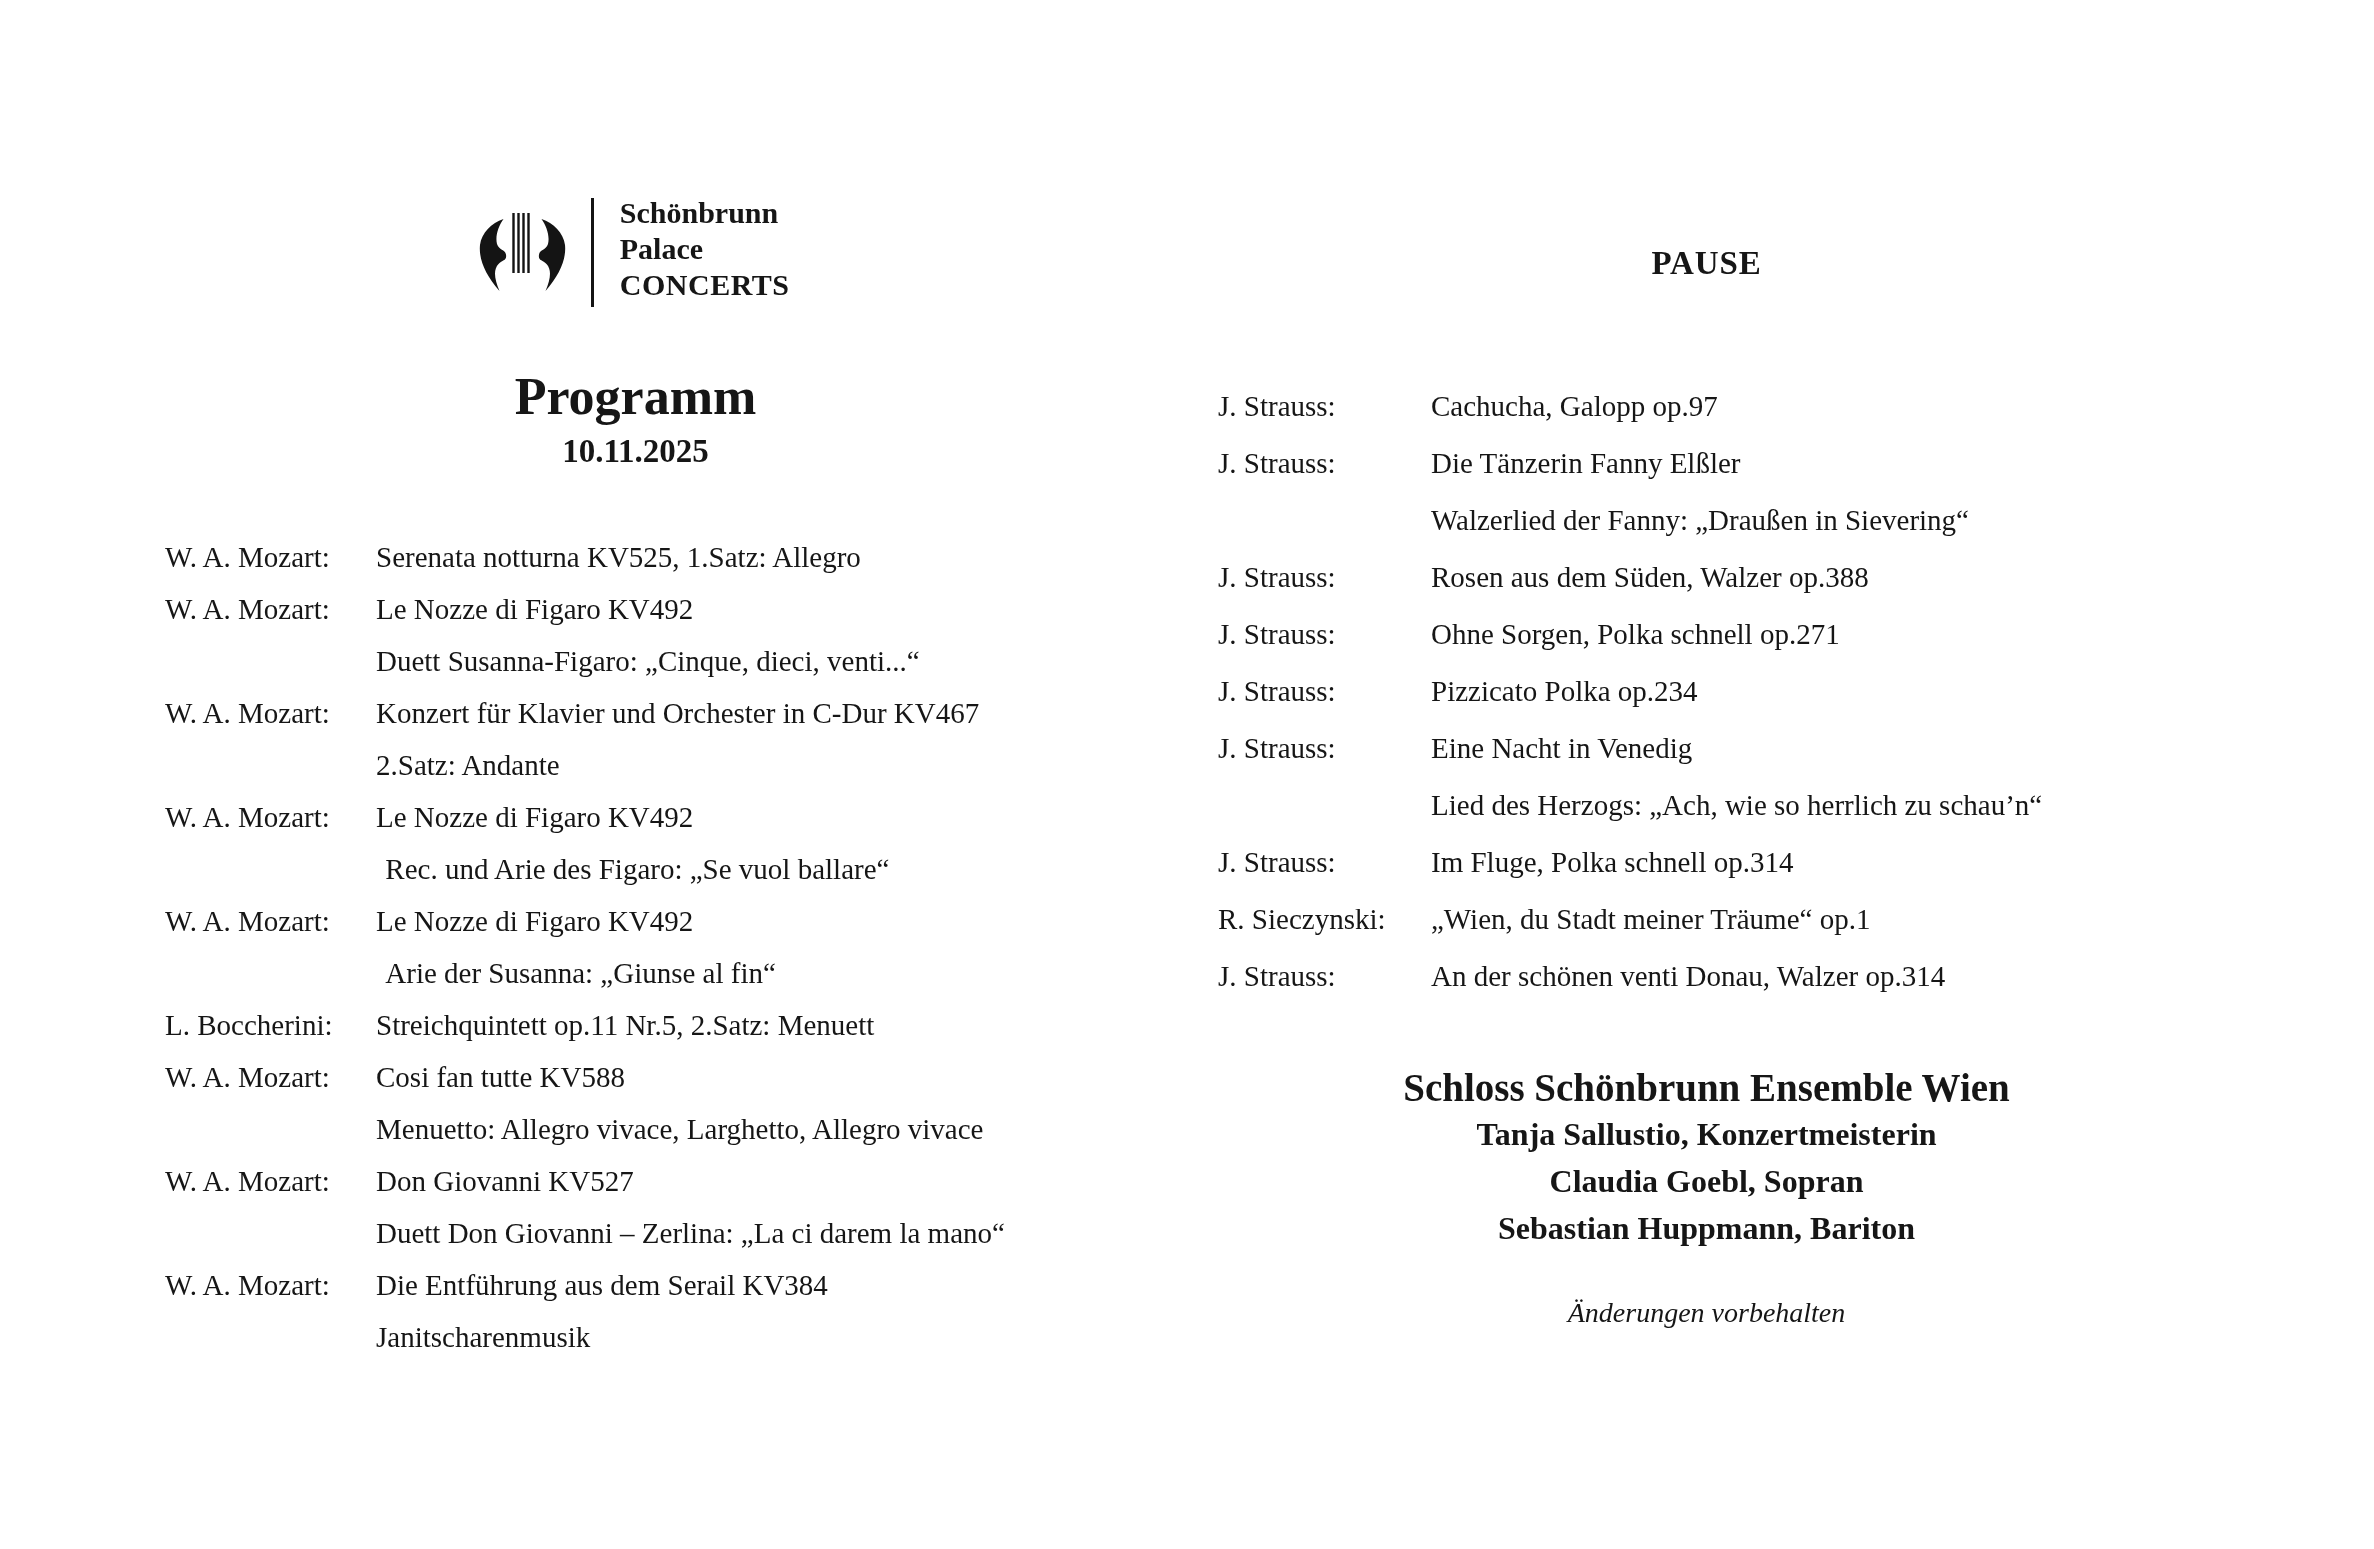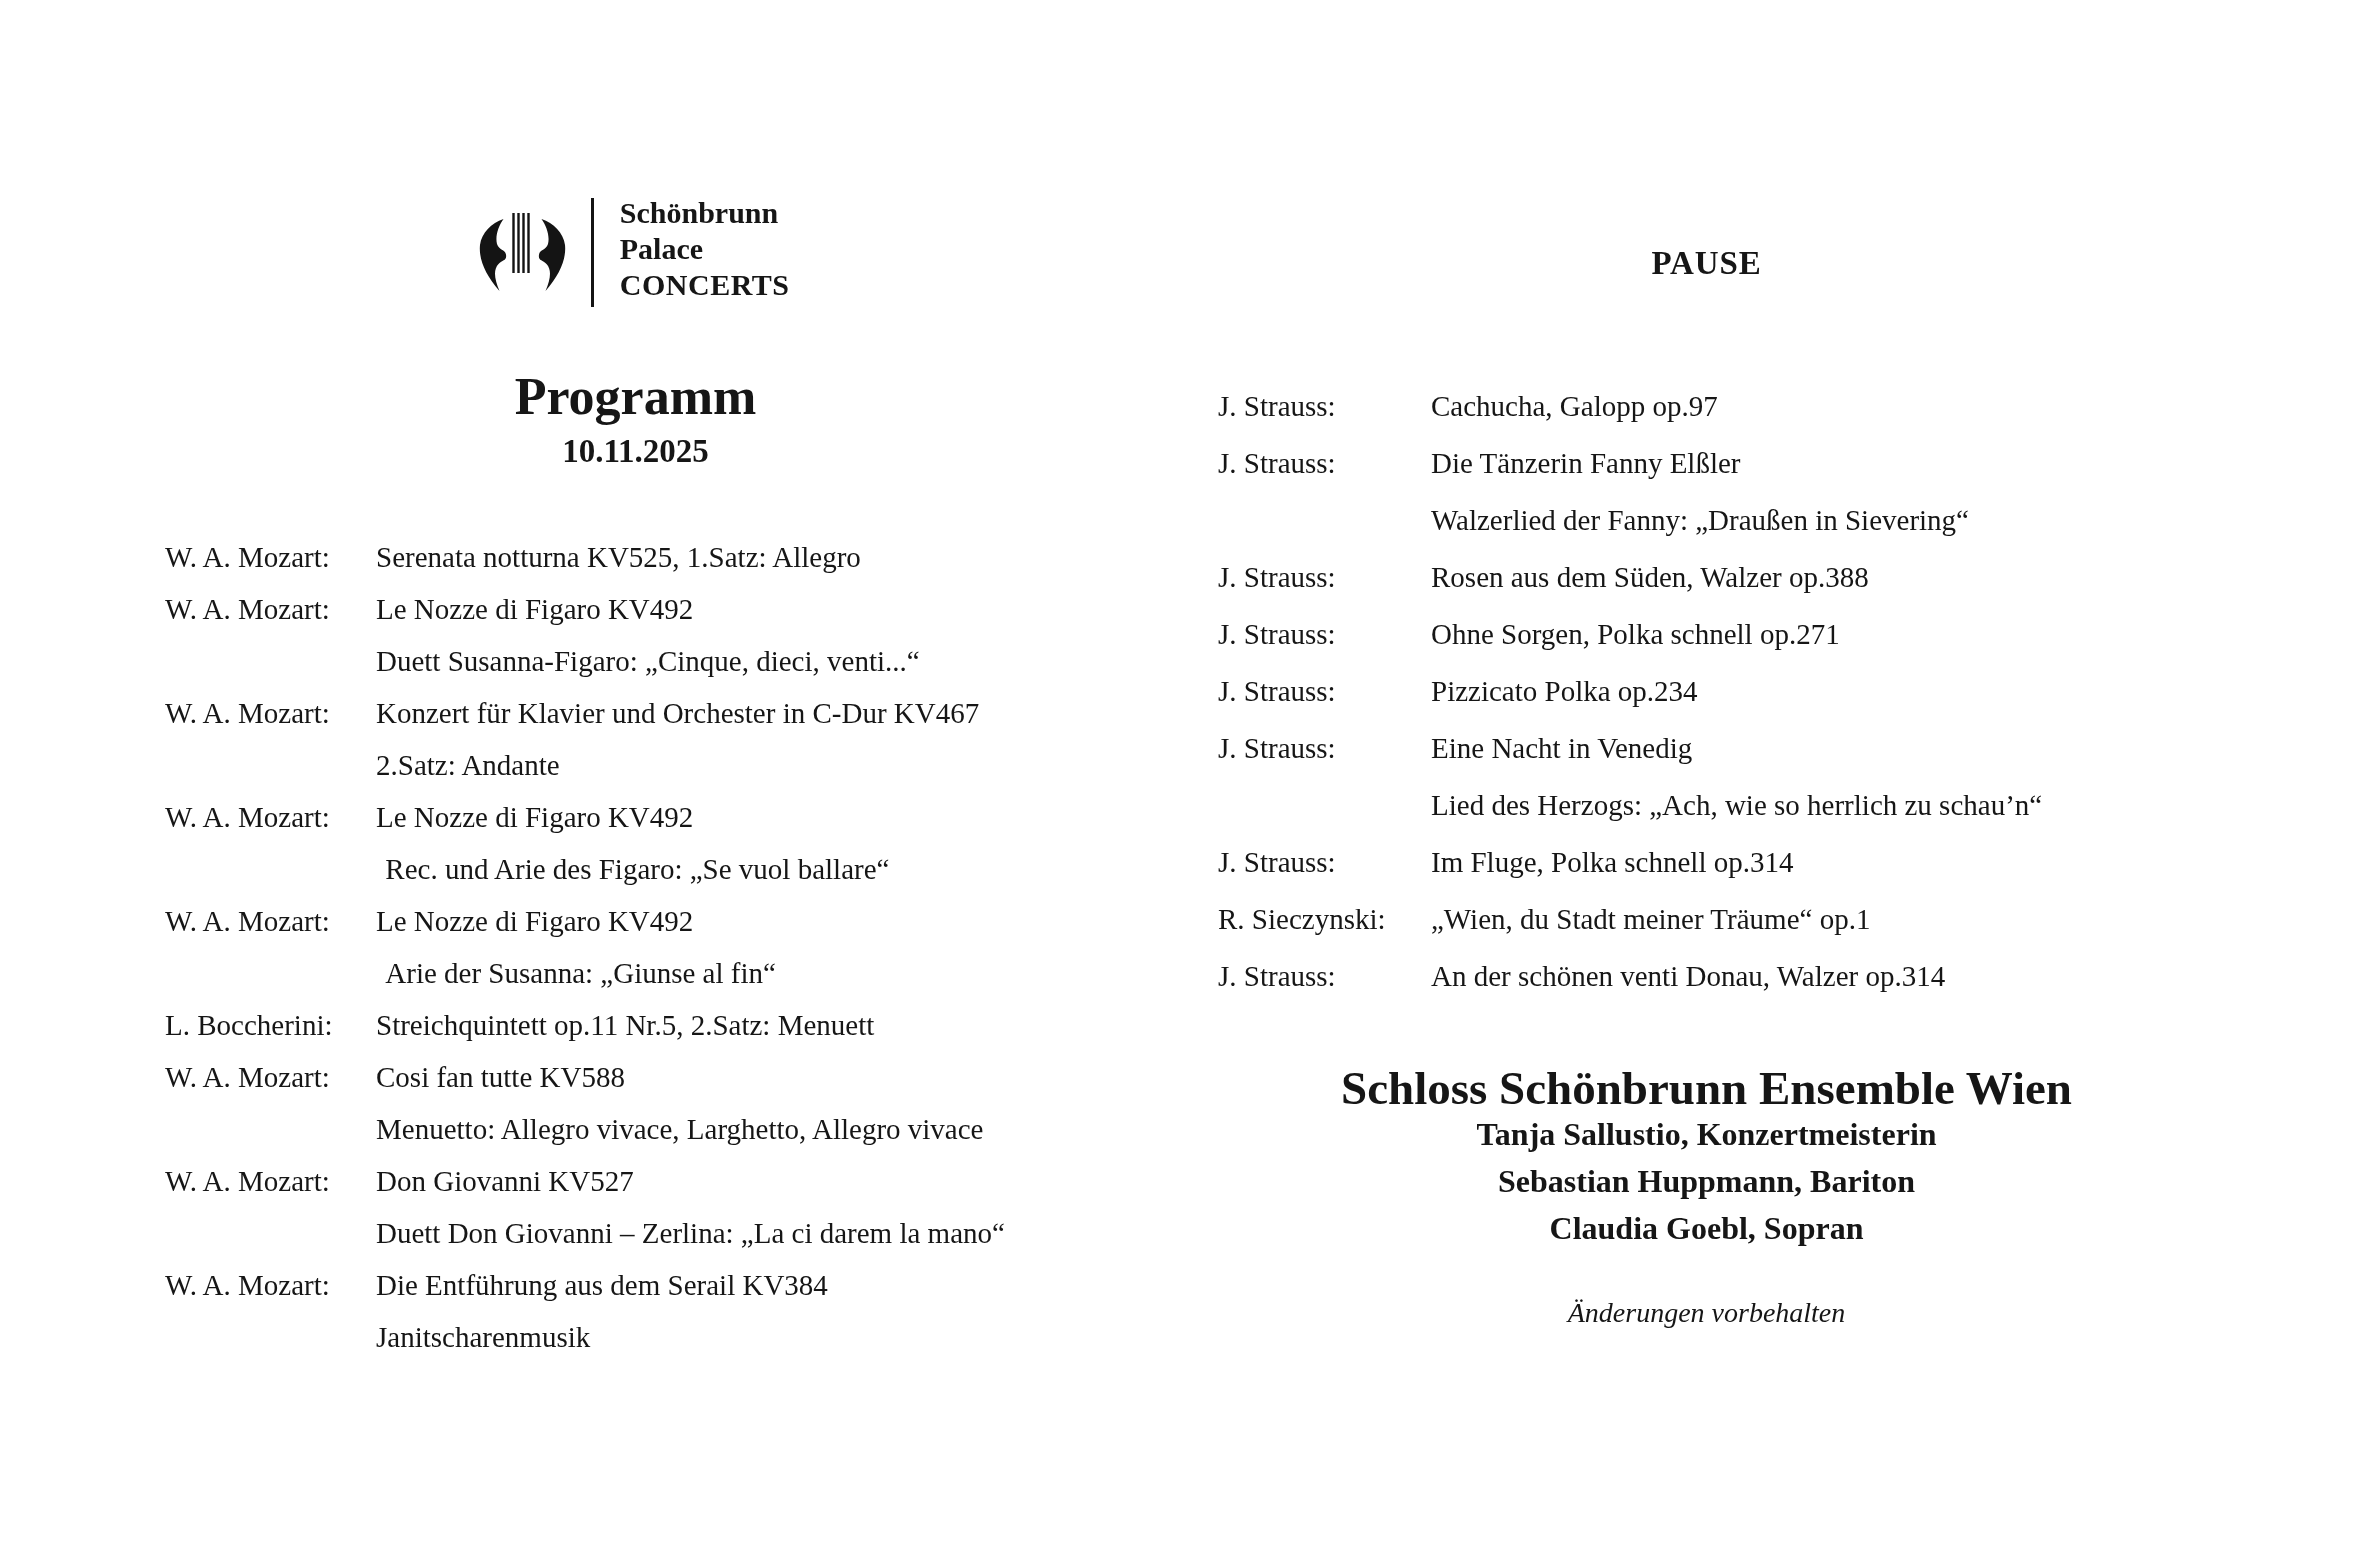--- a/index.html
+++ b/index.html
@@ -38,21 +38,21 @@
 
   .list-right{left:1218px;top:378px;width:1057px;}
   .list-right .row{height:57px;line-height:57px;}
   .list-right .composer{width:213px;}
 
   
   .pause{left:1224px;top:243px;width:965px;text-align:center;
          font-weight:bold;font-size:33px;line-height:41px;letter-spacing:0.9px;}
 
   .ensemble{left:1224px;top:1065px;width:965px;text-align:center;}
-  .ensemble-name{font-weight:bold;font-size:47px;line-height:46px;}
+  .ensemble-name{font-weight:bold;font-size:39px;line-height:46px;}
   .ensemble-member{font-weight:bold;font-size:32px;line-height:47px;}
   .ensemble-note{font-style:italic;font-size:28px;margin-top:45px;}
 </style>
 </head>
 <body>
 
 <div class="abs logo-block">
   <svg class="logo-icon" viewBox="0 0 88 78" aria-hidden="true">
     <g stroke="#141414" stroke-width="2.4">
       <line x1="35" y1="0" x2="35" y2="60"></line>
@@ -194,17 +194,17 @@
   </div>
   <div class="row">
     <span class="composer">J. Strauss:</span>
     <span class="piece">An der schönen venti Donau, Walzer op.314</span>
   </div>
 </div>
 
 <div class="abs ensemble">
   <div class="ensemble-name">Schloss Schönbrunn Ensemble Wien</div>
   <div class="ensemble-member">Tanja Sallustio, Konzertmeisterin</div>
+  <div class="ensemble-member">Claudia Goebl, Sopran</div>
   <div class="ensemble-member">Sebastian Huppmann, Bariton</div>
-  <div class="ensemble-member">Claudia Goebl, Sopran</div>
   <div class="ensemble-note">Änderungen vorbehalten</div>
 </div>
 
 
 </body></html>

